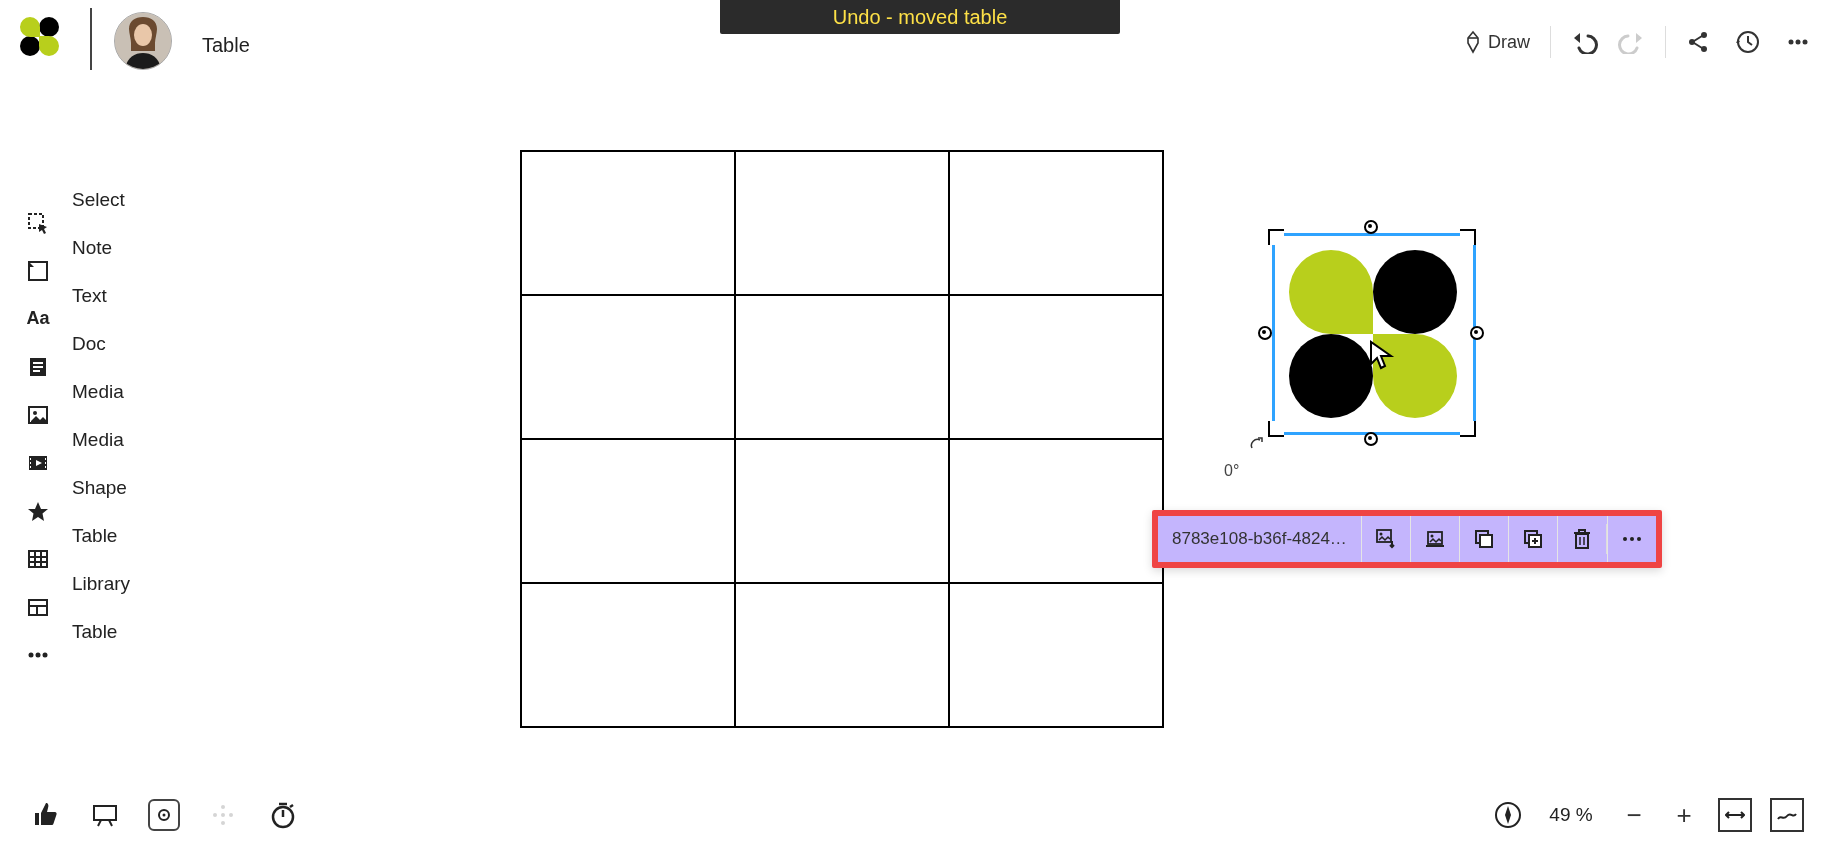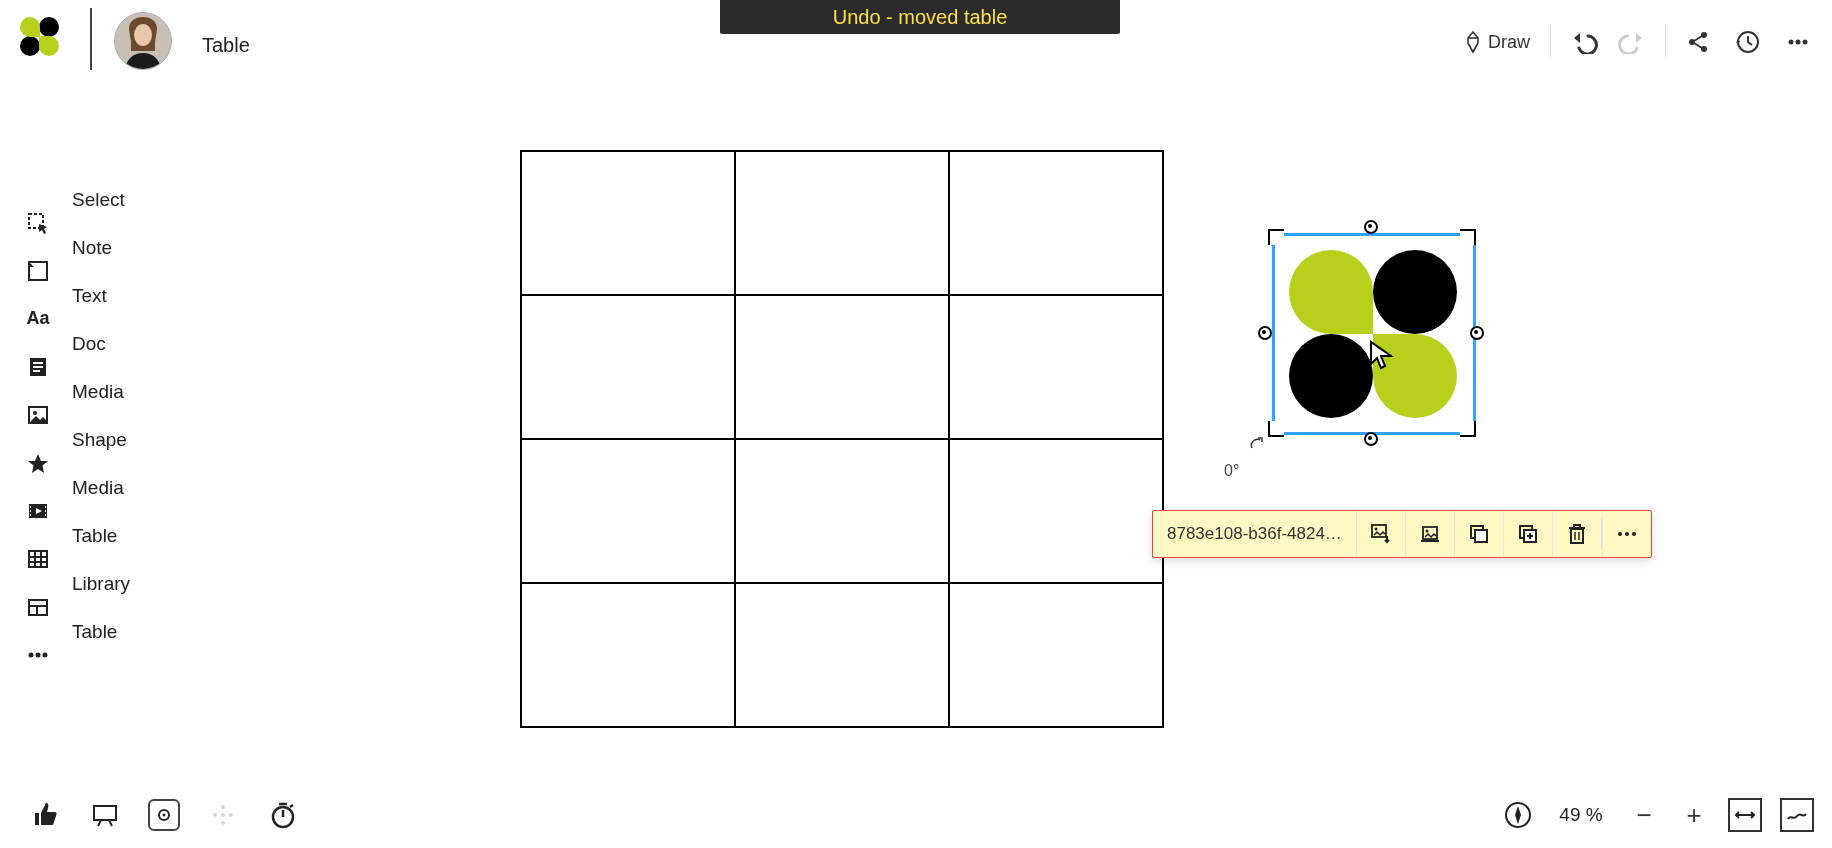--- a/index.html
+++ b/index.html
@@ -23,27 +23,27 @@
   .tbl td{border:1px solid #000;width:210px;height:140px;}
   .selbox{position:absolute;left:1272px;top:153px;width:198px;height:196px;border:3px solid #2ea3ff;background:#fff;}
   .corner{position:absolute;width:14px;height:14px;border:2px solid #000;background:#fff;}
   .corner.tl{border-right:none;border-bottom:none;}
   .corner.tr{border-left:none;border-bottom:none;}
   .corner.bl{border-right:none;border-top:none;}
   .corner.br{border-left:none;border-top:none;}
   .midh{position:absolute;width:10px;height:10px;border:2px solid #000;border-radius:50%;background:#fff;}
   .midh:after{content:'';position:absolute;left:2px;top:2px;width:4px;height:4px;background:#000;border-radius:50%;}
   .rotlabel{position:absolute;font-size:16px;color:#444;}
-  .ctx{position:absolute;height:46px;background:#fef9c3;border:1px solid #ef4444;box-shadow:0 3px 10px rgba(0,0,0,.15);display:flex;align-items:center;border-radius:2px;}
+  .ctx{position:absolute;height:46px;background:#c4b5fd;border:6px solid #ef4444;box-shadow:0 3px 10px rgba(0,0,0,.15);display:flex;align-items:center;border-radius:2px;}
   .ctx .lbl{padding:0 14px;font-size:17px;color:#333;white-space:nowrap;}
   .ctx .cbtn{width:48px;height:46px;display:flex;align-items:center;justify-content:center;cursor:pointer;border-left:1px solid #e5e5e5;}
   .bottomleft{position:absolute;left:28px;bottom:16px;display:flex;align-items:center;gap:26px;}
   .blb{width:34px;height:34px;display:flex;align-items:center;justify-content:center;cursor:pointer;color:#333;}
   .blb.box{border:2px solid #444;border-radius:6px;width:28px;height:28px;}
-  .bottomright{position:absolute;right:18px;bottom:16px;display:flex;align-items:center;gap:18px;}
+  .bottomright{position:absolute;right:28px;bottom:16px;display:flex;align-items:center;gap:18px;}
   .zb{width:32px;height:32px;display:flex;align-items:center;justify-content:center;cursor:pointer;font-size:26px;color:#333;border:none;background:none;}
   .zp{font-size:19px;min-width:58px;text-align:center;}
   .sq{width:30px;height:30px;border:2px solid #333;display:flex;align-items:center;justify-content:center;}
   svg{display:block;}
 </style>
 </head>
 <body>
 
 <div class="header">
   <div class="logo">
@@ -153,45 +153,45 @@
   </div>
   <div class="item">
     <span class="ic">
         <svg width="22" height="22" viewBox="0 0 22 22">
           <rect x="2" y="3" width="18" height="16" fill="none" stroke="#222" stroke-width="2"></rect>
           <circle cx="8" cy="9" r="2" fill="#222"></circle>
           <path d="M4 17l5-5 4 4 3-3 3 3v2H4z" fill="#222"></path>
         </svg>
       </span>
     <span>Media</span>
-  </div>
-  <div class="item">
-    <span class="ic">
-        <svg width="22" height="22" viewBox="0 0 22 22">
-          <path d="M11 2l3 7h7l-5.5 4.5L17 21l-6-4-6 4 1.5-7.5L1 9h7z" fill="#222"></path>
-        </svg>
-      </span>
-    <span>Shape</span>
   </div>
   <div class="item">
     <span class="ic">
         <svg width="22" height="22" viewBox="0 0 22 22">
           <rect x="2" y="4" width="18" height="14" fill="#222"></rect>
           <rect x="2" y="4" width="3" height="14" fill="#222"></rect>
           <rect x="17" y="4" width="3" height="14" fill="#222"></rect>
           <rect x="3" y="6" width="1" height="2" fill="#fff"></rect>
           <rect x="3" y="10" width="1" height="2" fill="#fff"></rect>
           <rect x="3" y="14" width="1" height="2" fill="#fff"></rect>
           <rect x="18" y="6" width="1" height="2" fill="#fff"></rect>
           <rect x="18" y="10" width="1" height="2" fill="#fff"></rect>
           <rect x="18" y="14" width="1" height="2" fill="#fff"></rect>
           <path d="M9 8l6 3-6 3z" fill="#fff"></path>
         </svg>
       </span>
     <span>Media</span>
+  </div>
+  <div class="item">
+    <span class="ic">
+        <svg width="22" height="22" viewBox="0 0 22 22">
+          <path d="M11 2l3 7h7l-5.5 4.5L17 21l-6-4-6 4 1.5-7.5L1 9h7z" fill="#222"></path>
+        </svg>
+      </span>
+    <span>Shape</span>
   </div>
   <div class="item">
     <span class="ic">
         <svg width="22" height="22" viewBox="0 0 22 22">
           <rect x="2" y="3" width="18" height="16" fill="none" stroke="#222" stroke-width="2"></rect>
           <line x1="2" y1="9" x2="20" y2="9" stroke="#222" stroke-width="2"></line>
           <line x1="2" y1="14" x2="20" y2="14" stroke="#222" stroke-width="2"></line>
           <line x1="8" y1="3" x2="8" y2="19" stroke="#222" stroke-width="2"></line>
           <line x1="14" y1="3" x2="14" y2="19" stroke="#222" stroke-width="2"></line>
         </svg>

